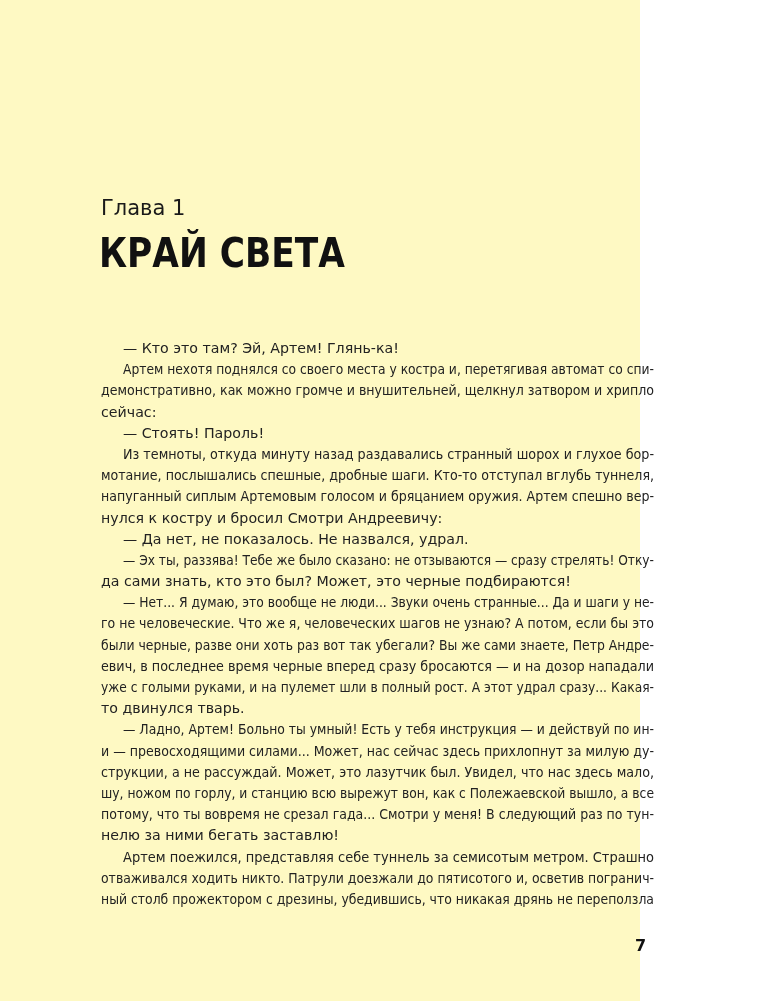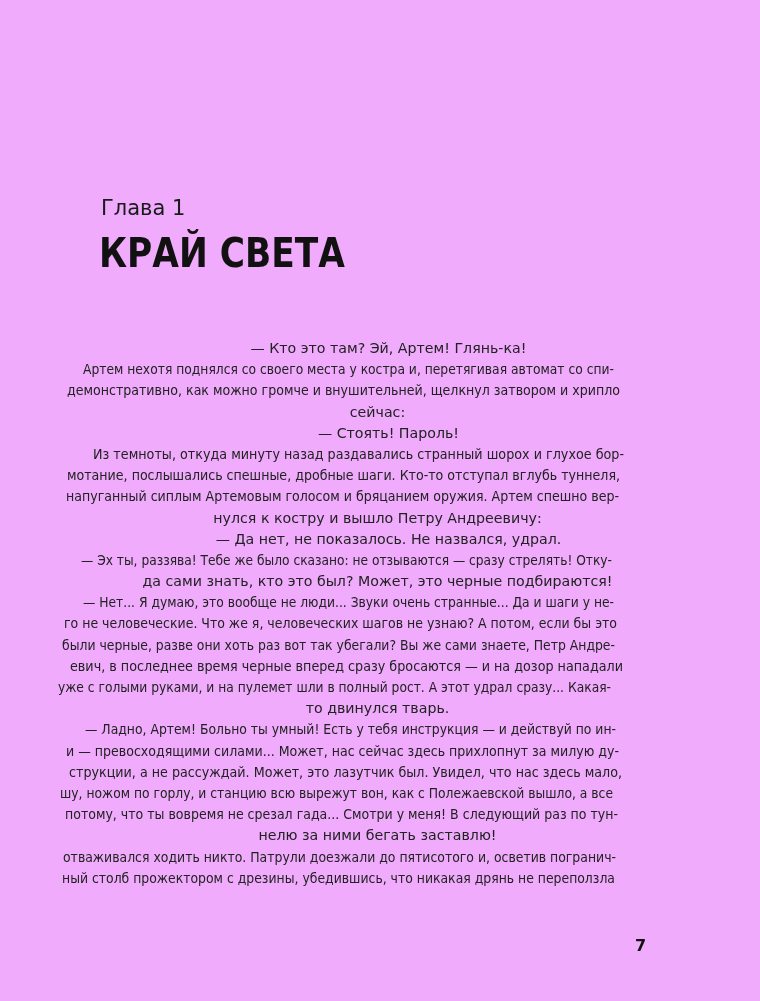--- a/index.html
+++ b/index.html
@@ -1,34 +1,34 @@
 <!DOCTYPE html>
 <html><head>
 <meta charset="utf-8">
 <style>
   html, body { margin: 0; padding: 0; background: #ffffff; }
   body { width: 760px; height: 1001px; position: relative; overflow: hidden; }
-  .page { position: absolute; left: 0; top: 0; width: 760px; height: 1001px; background: #f0abfc; }
+  .page { position: absolute; left: 0; top: 0; width: 640px; height: 1001px; background: #fef9c3; }
   .chapter-label {
     position: absolute; left: 101px; top: 196px;
     font-family: "DejaVu Sans", sans-serif; font-size: 21px; color: #1a1a1a;
     letter-spacing: 0px;
   }
   .chapter-title {
     position: absolute; left: 99px; top: 230px;
     font-family: "DejaVu Sans", sans-serif; font-weight: bold; font-size: 40px; color: #111;
     letter-spacing: 0px; transform: scaleX(0.86); transform-origin: left top;
   }
   .body-text {
     position: absolute; left: 101px; top: 338px; width: 553px;
     font-family: "DejaVu Sans", sans-serif; font-size: 14.2px; color: #222;
   }
   .line {
     height: 21.2px; line-height: 21.2px; white-space: nowrap;
-    display: flex; justify-content: center;
+    display: flex; justify-content: flex-start;
   }
   .line.indent { padding-left: 22px; }
   .line .inner { display: inline-block; transform-origin: left center; }
   .page-number {
     position: absolute; left: 635px; top: 936px;
     font-family: "DejaVu Sans", sans-serif; font-weight: bold; font-size: 16px; color: #111;
   }
 </style>
 </head>
 <body>
@@ -55,21 +55,21 @@
       <div class="line indent">
         <span class="inner" style="transform: scaleX(0.898762);">Из темноты, откуда минуту назад раздавались странный шорох и глухое бор-</span>
       </div>
       <div class="line">
         <span class="inner" style="transform: scaleX(0.890365);">мотание, послышались спешные, дробные шаги. Кто-то отступал вглубь туннеля,</span>
       </div>
       <div class="line">
         <span class="inner" style="transform: scaleX(0.888599);">напуганный сиплым Артемовым голосом и бряцанием оружия. Артем спешно вер-</span>
       </div>
       <div class="line">
-        <span class="inner">нулся к костру и вышло Петру Андреевичу:</span>
+        <span class="inner">нулся к костру и бросил Смотри Андреевичу:</span>
       </div>
       <div class="line indent">
         <span class="inner">— Да нет, не показалось. Не назвался, удрал.</span>
       </div>
       <div class="line indent">
         <span class="inner" style="transform: scaleX(0.862801);">— Эх ты, раззява! Тебе же было сказано: не отзываются — сразу стрелять! Отку-</span>
       </div>
       <div class="line">
         <span class="inner">да сами знать, кто это был? Может, это черные подбираются!</span>
       </div>
@@ -102,20 +102,23 @@
       </div>
       <div class="line">
         <span class="inner" style="transform: scaleX(0.86954);">шу, ножом по горлу, и станцию всю вырежут вон, как с Полежаевской вышло, а все</span>
       </div>
       <div class="line">
         <span class="inner" style="transform: scaleX(0.885508);">потому, что ты вовремя не срезал гада... Смотри у меня! В следующий раз по тун-</span>
       </div>
       <div class="line">
         <span class="inner">нелю за ними бегать заставлю!</span>
       </div>
+      <div class="line indent">
+        <span class="inner" style="transform: scaleX(0.916628);">Артем поежился, представляя себе туннель за семисотым метром. Страшно</span>
+      </div>
       <div class="line">
         <span class="inner" style="transform: scaleX(0.878126);">отваживался ходить никто. Патрули доезжали до пятисотого и, осветив погранич-</span>
       </div>
       <div class="line">
         <span class="inner" style="transform: scaleX(0.876495);">ный столб прожектором с дрезины, убедившись, что никакая дрянь не переползла</span>
       </div>
     </div>
   <div class="page-number">7</div>
 </div>
 

